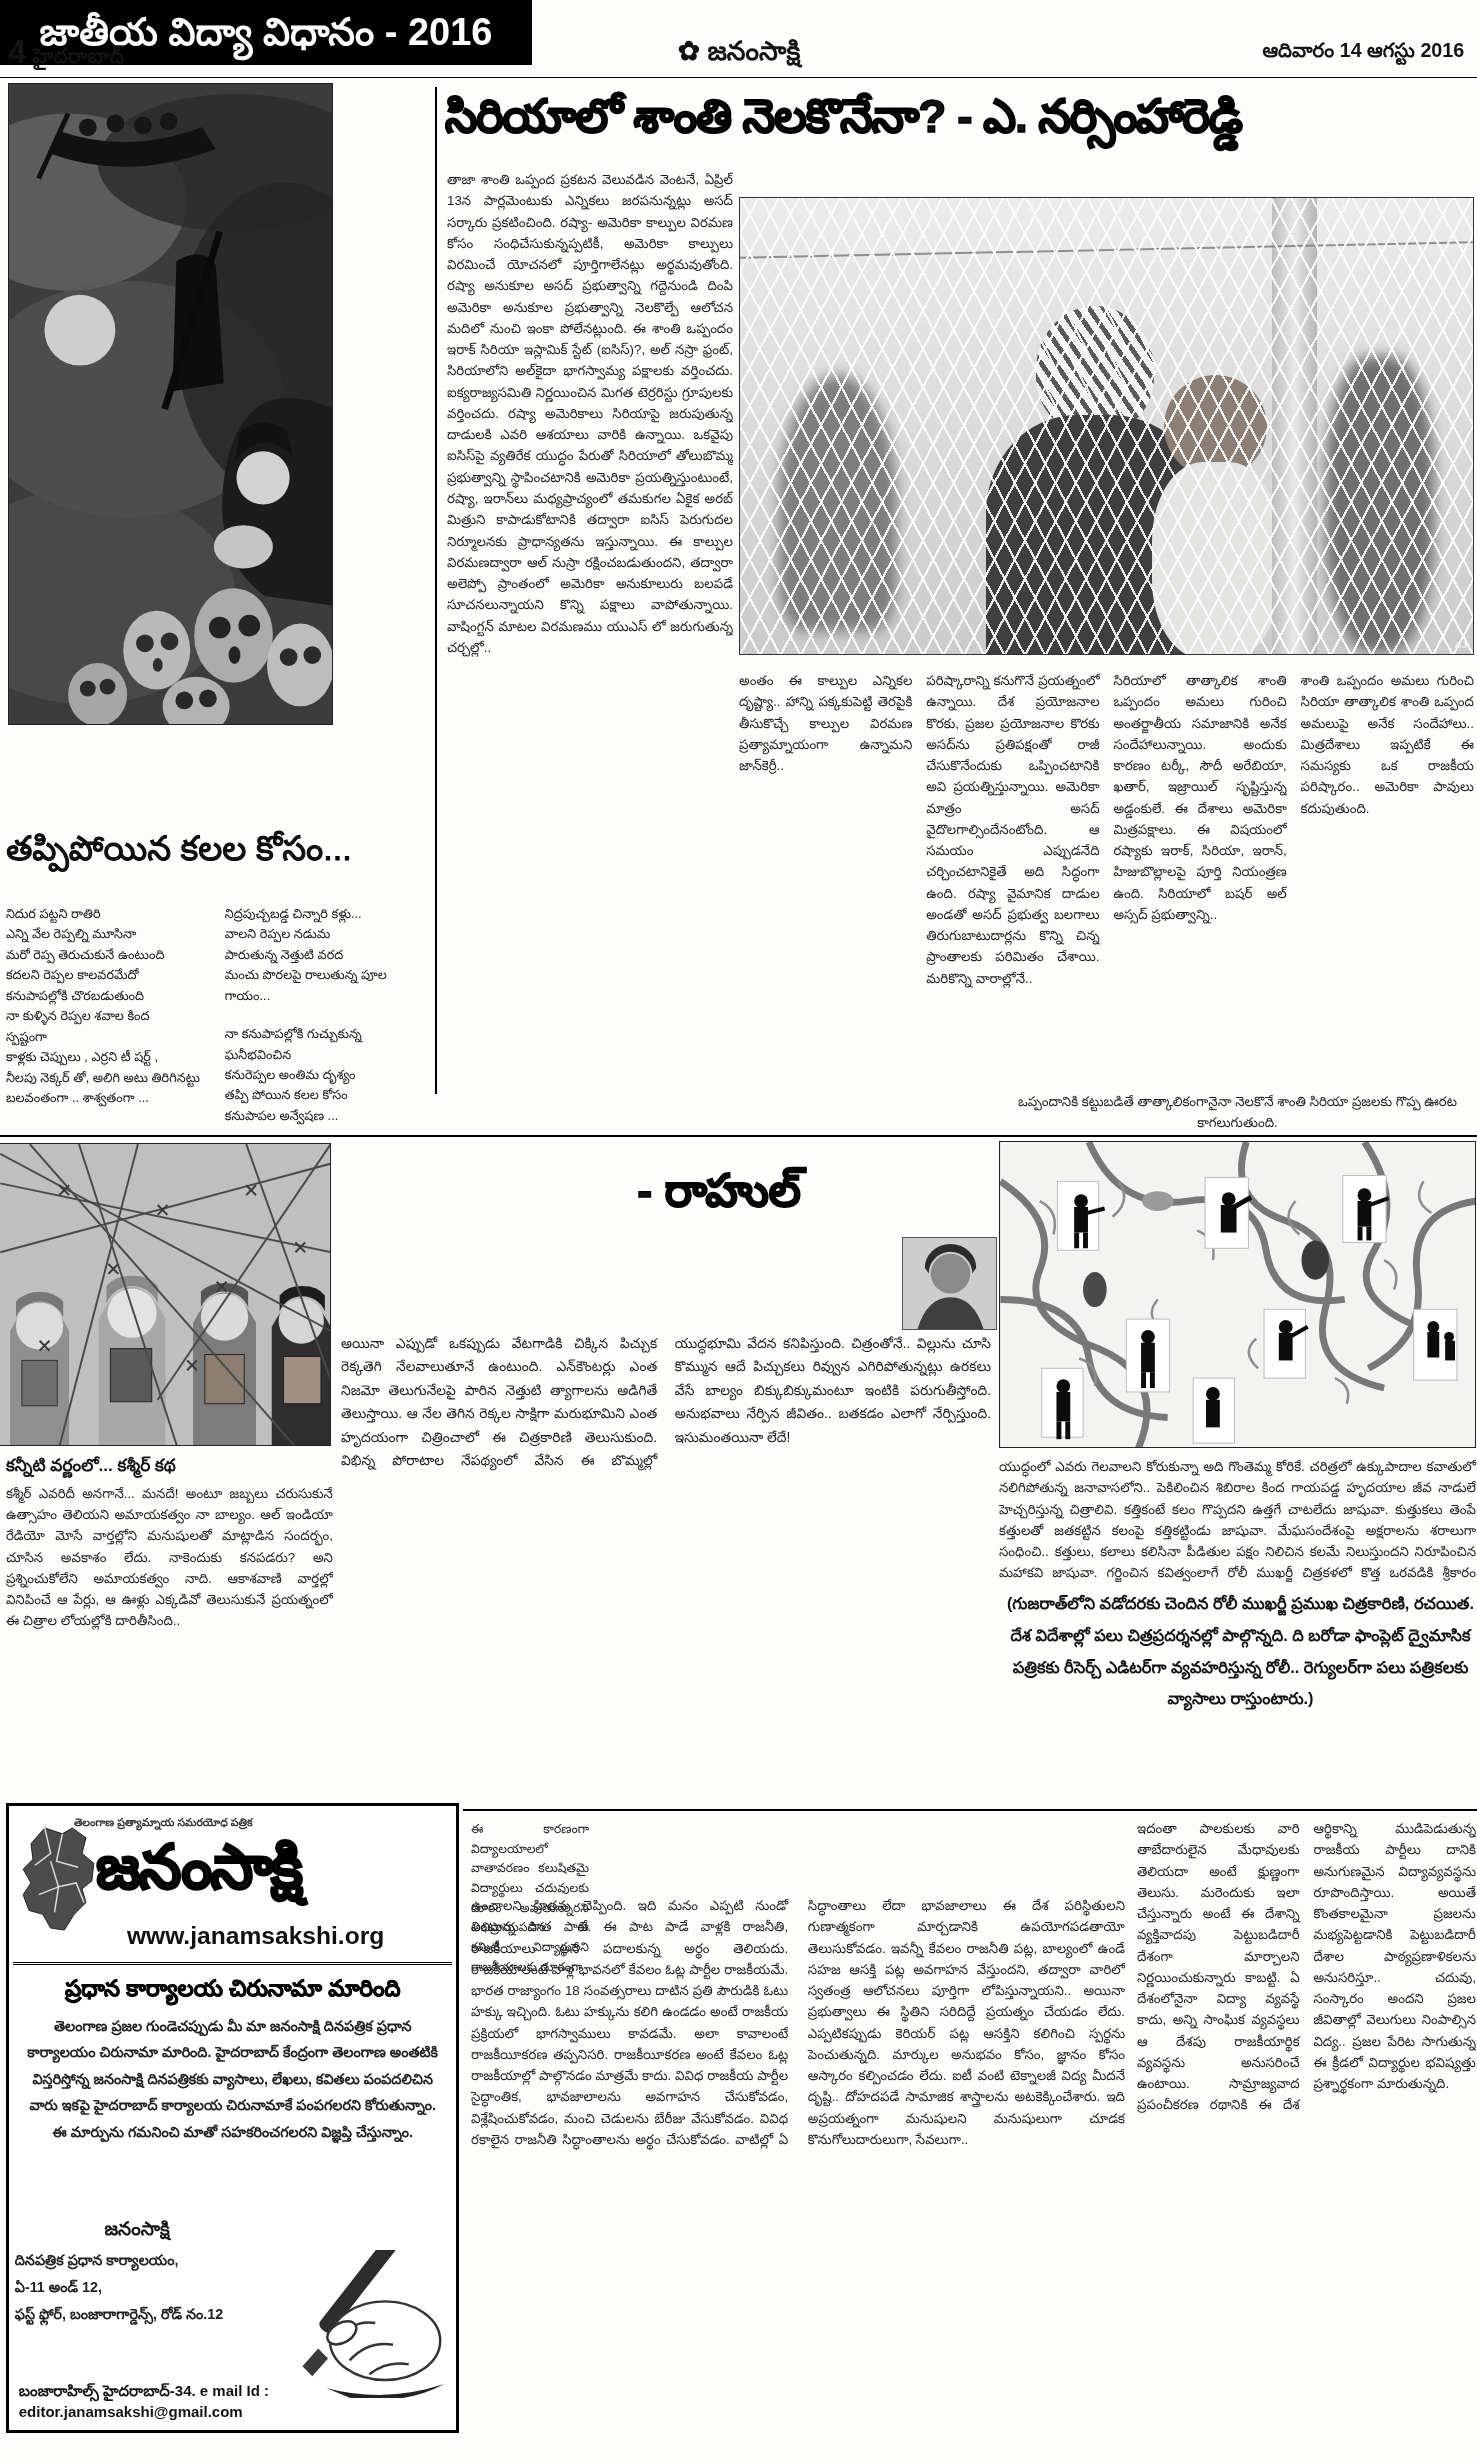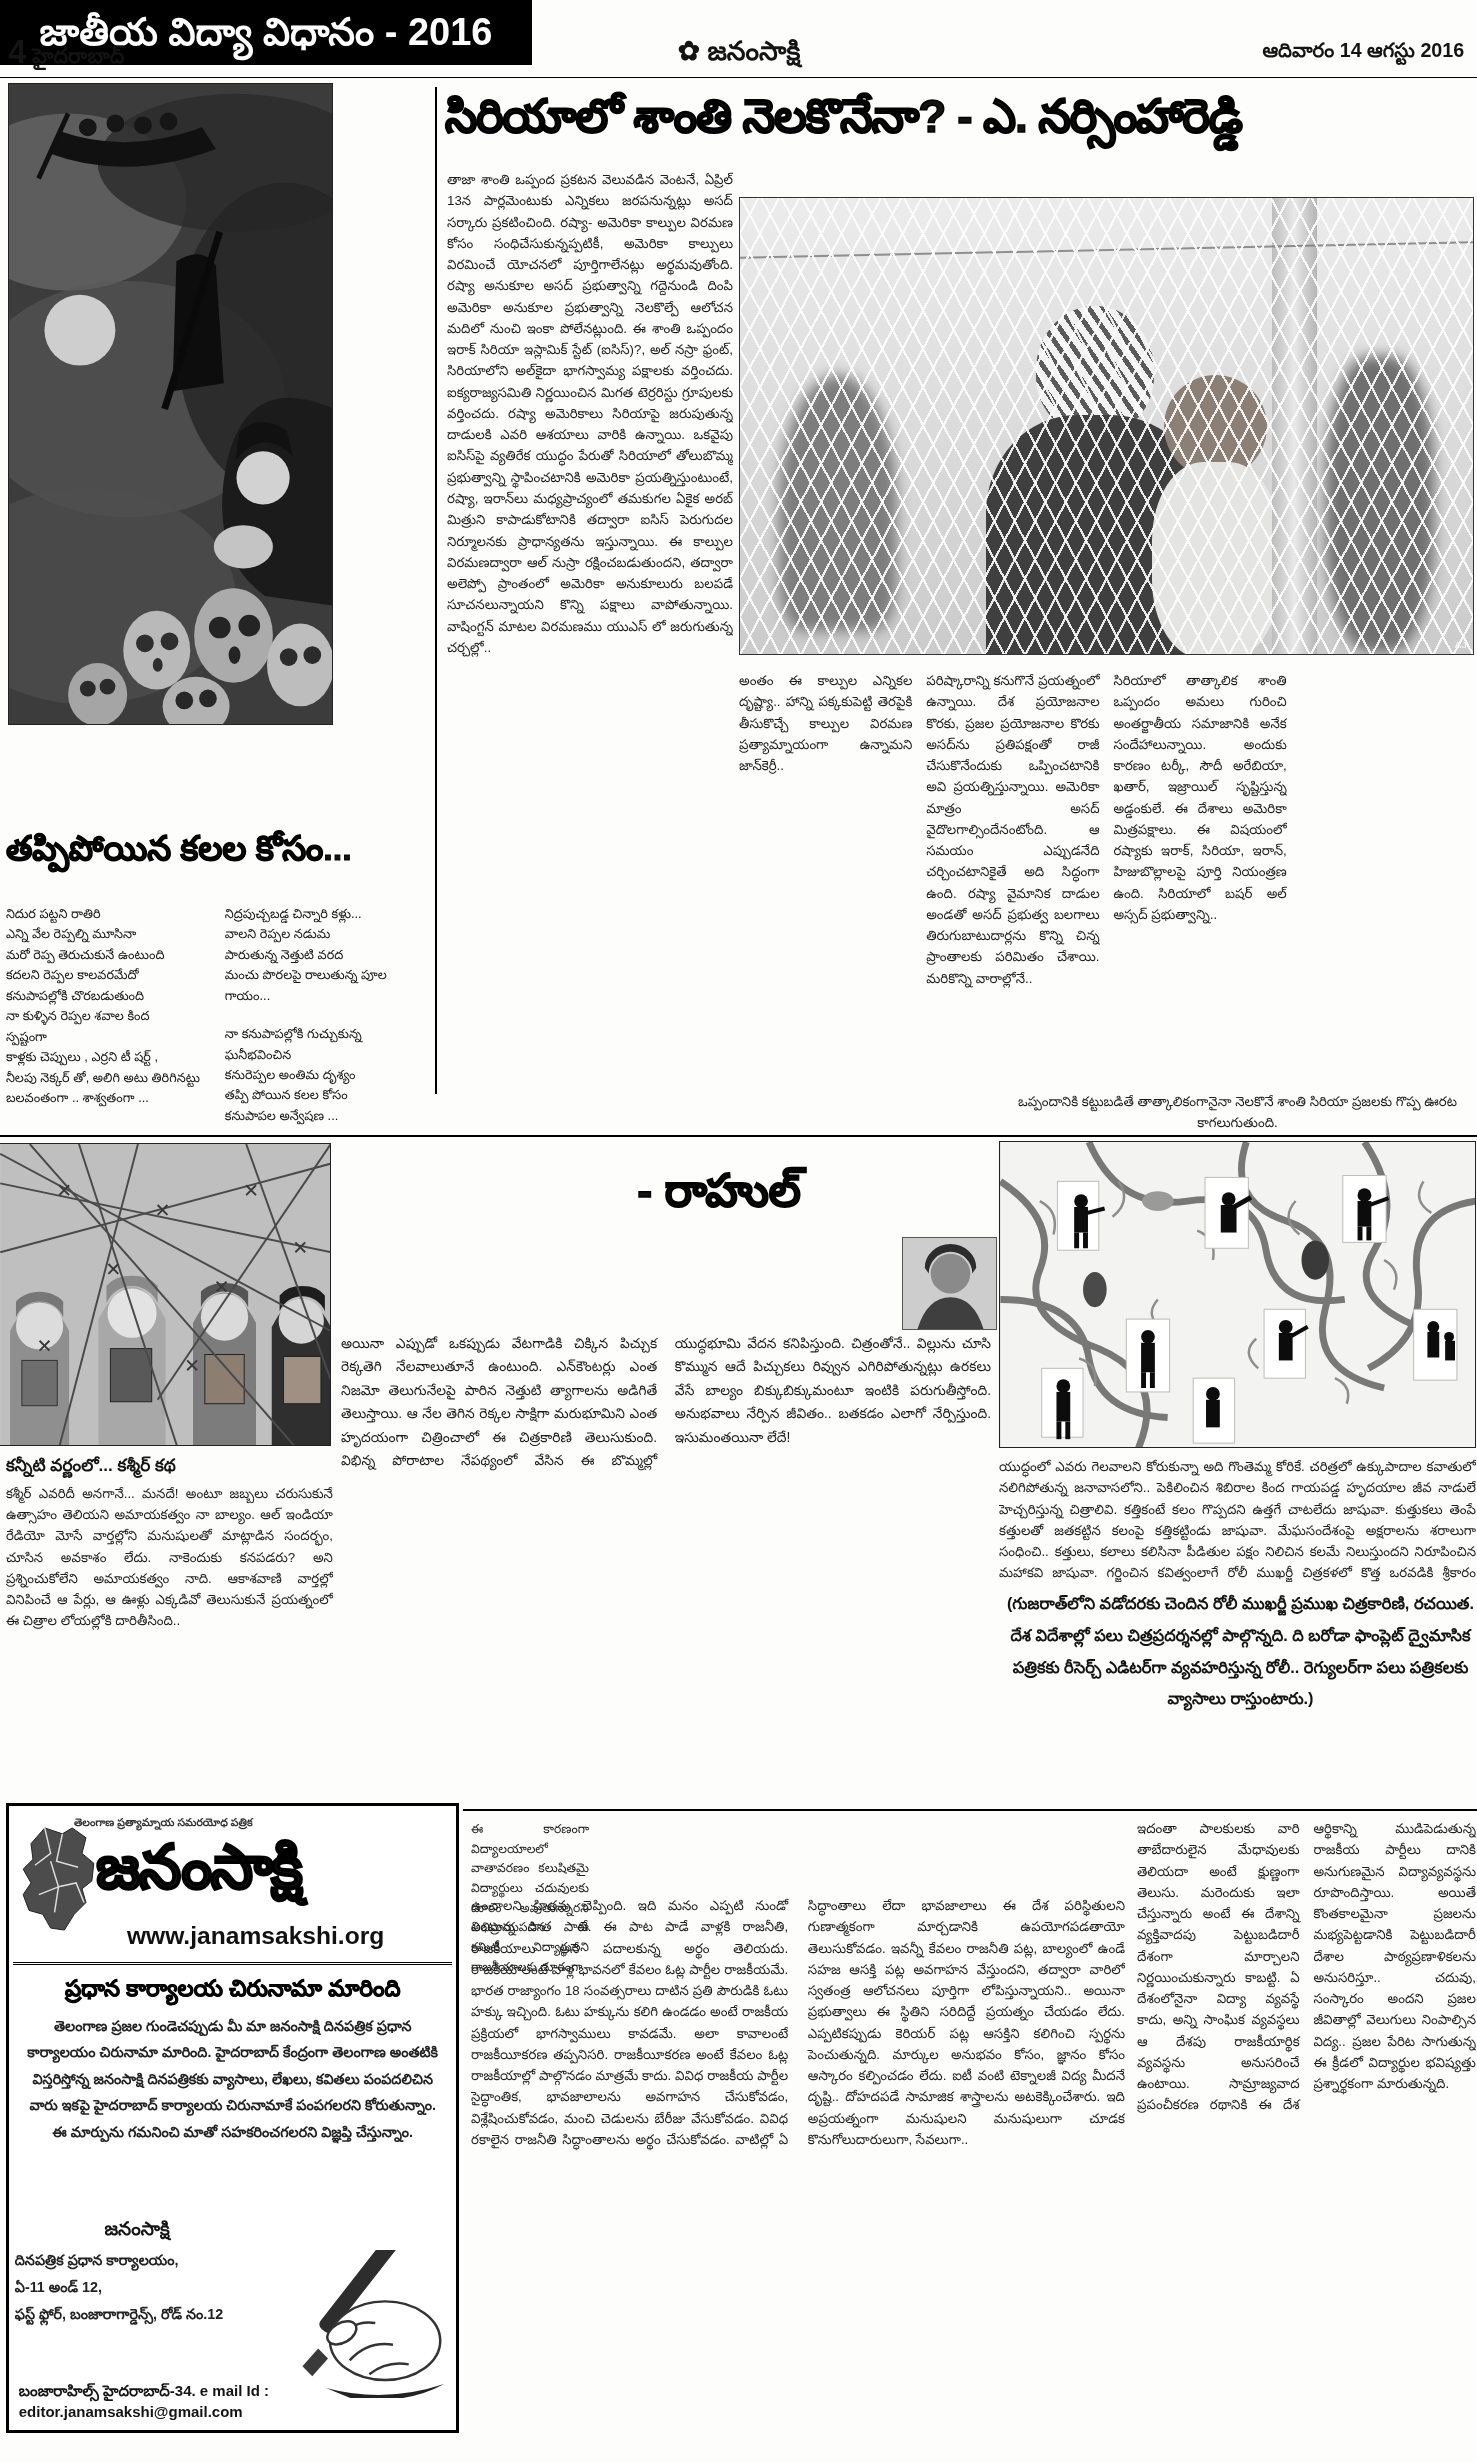--- a/index.html
+++ b/index.html
@@ -21,21 +21,21 @@
   .headline1{left:445px;top:89px;width:1028px;font-size:46px;font-weight:900;
              letter-spacing:-1px;-webkit-text-stroke:1.5px #000;}
   .headline2{left:445px;top:1151px;width:548px;text-align:center;font-weight:900;
              -webkit-text-stroke:1.5px #000;}
   .headline2 .l1{font-size:54px;line-height:1.05;}
   .headline2 .l2{font-size:45px;line-height:1.25;margin-top:12px;}
   .banner{left:595px;top:1816px;width:532px;height:65px;background:#000;color:#fff;
           font-size:38px;font-weight:900;text-align:center;line-height:65px;}
 
   
-  .poem-title{left:5.9px;top:829px;width:424px;font-size:34px;font-weight:700;-webkit-text-stroke:1px #000;}
+  .poem-title{left:5.9px;top:829px;width:424px;font-size:34px;font-weight:400;-webkit-text-stroke:1px #000;}
   .poem{left:5.9px;top:904px;width:424px;height:209px;display:flex;gap:13.8px;}
   .poem .pcol{flex:1;font-size:12.8px;line-height:1.6;}
 
   
   .imgframe{border:1px solid #222;box-sizing:border-box;background:#ccc;overflow:hidden;}
   .photo{left:739px;top:197px;width:735px;height:458px;position:absolute;border:1px solid #333;
          box-sizing:border-box;background:linear-gradient(#ececec,#cbcbcb);overflow:hidden;}
   .ph-blob{position:absolute;filter:blur(6.9px);}
   .ph-mesh{position:absolute;inset:0;
     background:
@@ -180,20 +180,21 @@
     <div style="position:absolute;left:532px;top:0;width:45px;height:458px;background:linear-gradient(90deg,#bdbdbd,#e8e8e8,#b5b5b5);"></div>
     <div class="ph-wire"></div>
     <div class="ph-mesh"></div>
     <div class="ph-watermark">AJ</div>
   </div>
 
   <div class="abs" style="left:739px;top:670px;width:735px;height:419px;column-count:4;column-gap:13.8px;">
     <div class="jtext" style="height:auto;">అంతం ఈ కాల్పుల ఎన్నికల దృష్ట్యా.. హాన్ని పక్కకుపెట్టి తెరపైకి తీసుకొచ్చే కాల్పుల విరమణ ప్రత్యామ్నాయంగా ఉన్నామని జాన్‌కెర్రీ..</div>
     <div class="jtext" style="height:auto;margin-top:5.9px;">పరిష్కారాన్ని కనుగొనే ప్రయత్నంలో ఉన్నాయి. దేశ ప్రయోజనాల కొరకు, ప్రజల ప్రయోజనాల కొరకు అసద్‌ను ప్రతిపక్షంతో రాజీ చేసుకొనేందుకు ఒప్పించటానికి అవి ప్రయత్నిస్తున్నాయి. అమెరికా మాత్రం అసద్ వైదొలగాల్సిందేనంటోంది. ఆ సమయం ఎప్పుడనేది చర్చించటానికైతే అది సిద్ధంగా ఉంది. రష్యా వైమానిక దాడుల అండతో అసద్ ప్రభుత్వ బలగాలు తిరుగుబాటుదార్లను కొన్ని చిన్న ప్రాంతాలకు పరిమితం చేశాయి. మరికొన్ని వారాల్లోనే..</div>
     <div class="jtext" style="height:auto;margin-top:6px;">సిరియాలో తాత్కాలిక శాంతి ఒప్పందం అమలు గురించి అంతర్జాతీయ సమాజానికి అనేక సందేహాలున్నాయి. అందుకు కారణం టర్కీ, సౌదీ అరేబియా, ఖతార్, ఇజ్రాయిల్ సృష్టిస్తున్న అడ్డంకులే. ఈ దేశాలు అమెరికా మిత్రపక్షాలు. ఈ విషయంలో రష్యాకు ఇరాక్, సిరియా, ఇరాన్, హిజుబొల్లాలపై పూర్తి నియంత్రణ ఉంది. సిరియాలో బషర్ అల్ అస్సద్ ప్రభుత్వాన్ని..</div>
+    <div class="jtext" style="height:auto;margin-top:5.9px;">శాంతి ఒప్పందం అమలు గురించి సిరియా తాత్కాలిక శాంతి ఒప్పంద అమలుపై అనేక సందేహాలు.. మిత్రదేశాలు ఇప్పటికే ఈ సమస్యకు ఒక రాజకీయ పరిష్కారం.. అమెరికా పావులు కదుపుతుంది.</div>
   </div>
   <div class="abs jtext" style="left:1000px;top:1091px;width:475px;height:41px;text-align:center;">ఒప్పందానికి కట్టుబడితే తాత్కాలికంగానైనా నెలకొనే శాంతి సిరియా ప్రజలకు గొప్ప ఊరట కాగలుగుతుంది.</div>
 
   <div class="rule-h" style="left:0;top:1135px;width:1478px;height:2px;"></div>
 
   <div class="abs imgframe" style="left:0;top:1143px;width:331px;height:303px;border-left:none;">
     <svg width="331" height="303" viewBox="0 0 336 308">
       <rect width="336" height="308" fill="#bfbfbf"></rect>
 
       <g>

